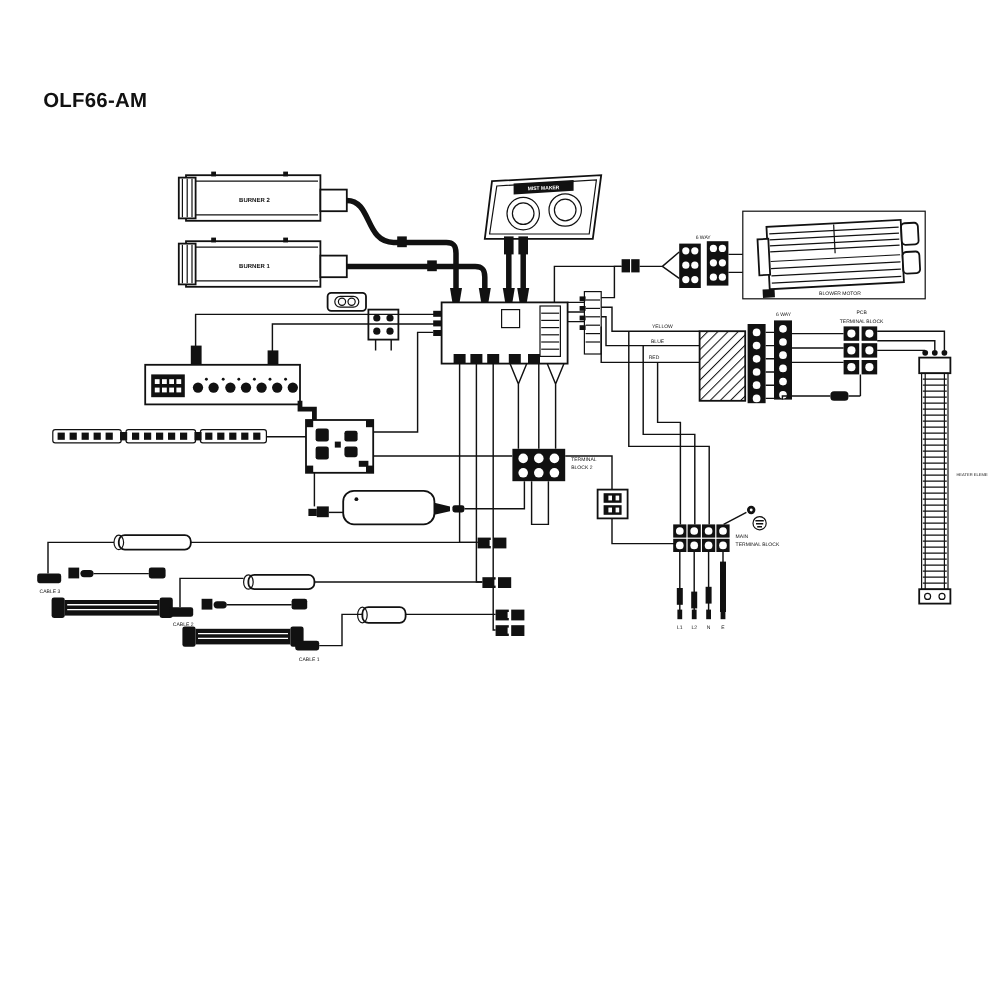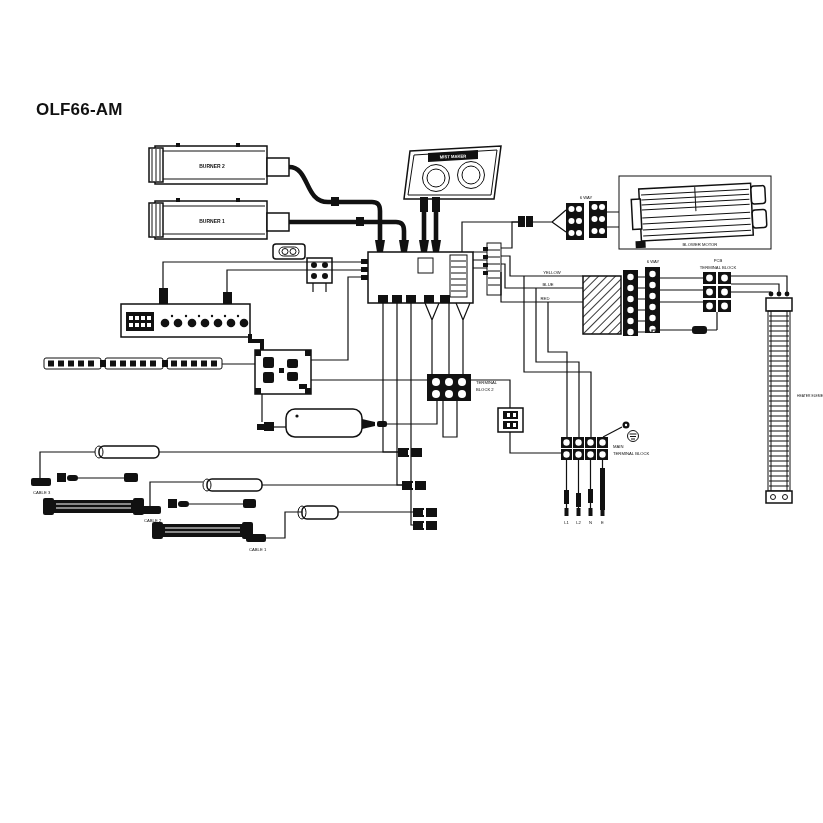--- a/index.html
+++ b/index.html
@@ -1,18 +1,18 @@
 <!DOCTYPE html>
 <html><head>
 <meta charset="utf-8">
 <style>
   html,body{margin:0;padding:0;background:#fff;}
   body{width:823px;height:823px;position:relative;font-family:"Liberation Sans",sans-serif;}
   #stage{position:absolute;inset:0;}
-  .title{position:absolute;left:36px;top:100px;font-size:17px;font-weight:bold;color:#111;letter-spacing:.2px;}
+  .title{position:absolute;left:36px;top:74px;font-size:17px;font-weight:bold;color:#111;letter-spacing:.2px;}
   svg text{font-family:"Liberation Sans",sans-serif;fill:#111;}
   .w{stroke:#111;stroke-width:1.2;fill:none;}
   .wt{stroke:#111;stroke-width:4.6;fill:none;}
   .box{fill:#fff;stroke:#111;stroke-width:1.5;}
   .thin{fill:none;stroke:#111;stroke-width:1;}
   .blk{fill:#111;stroke:none;}
   .lbl{font-size:4.2px;}
   .lbl5{font-size:5px;font-weight:bold;}
   .lblw{font-size:4.2px;fill:#fff;font-weight:bold;}
   .tiny{font-size:3.4px;}

